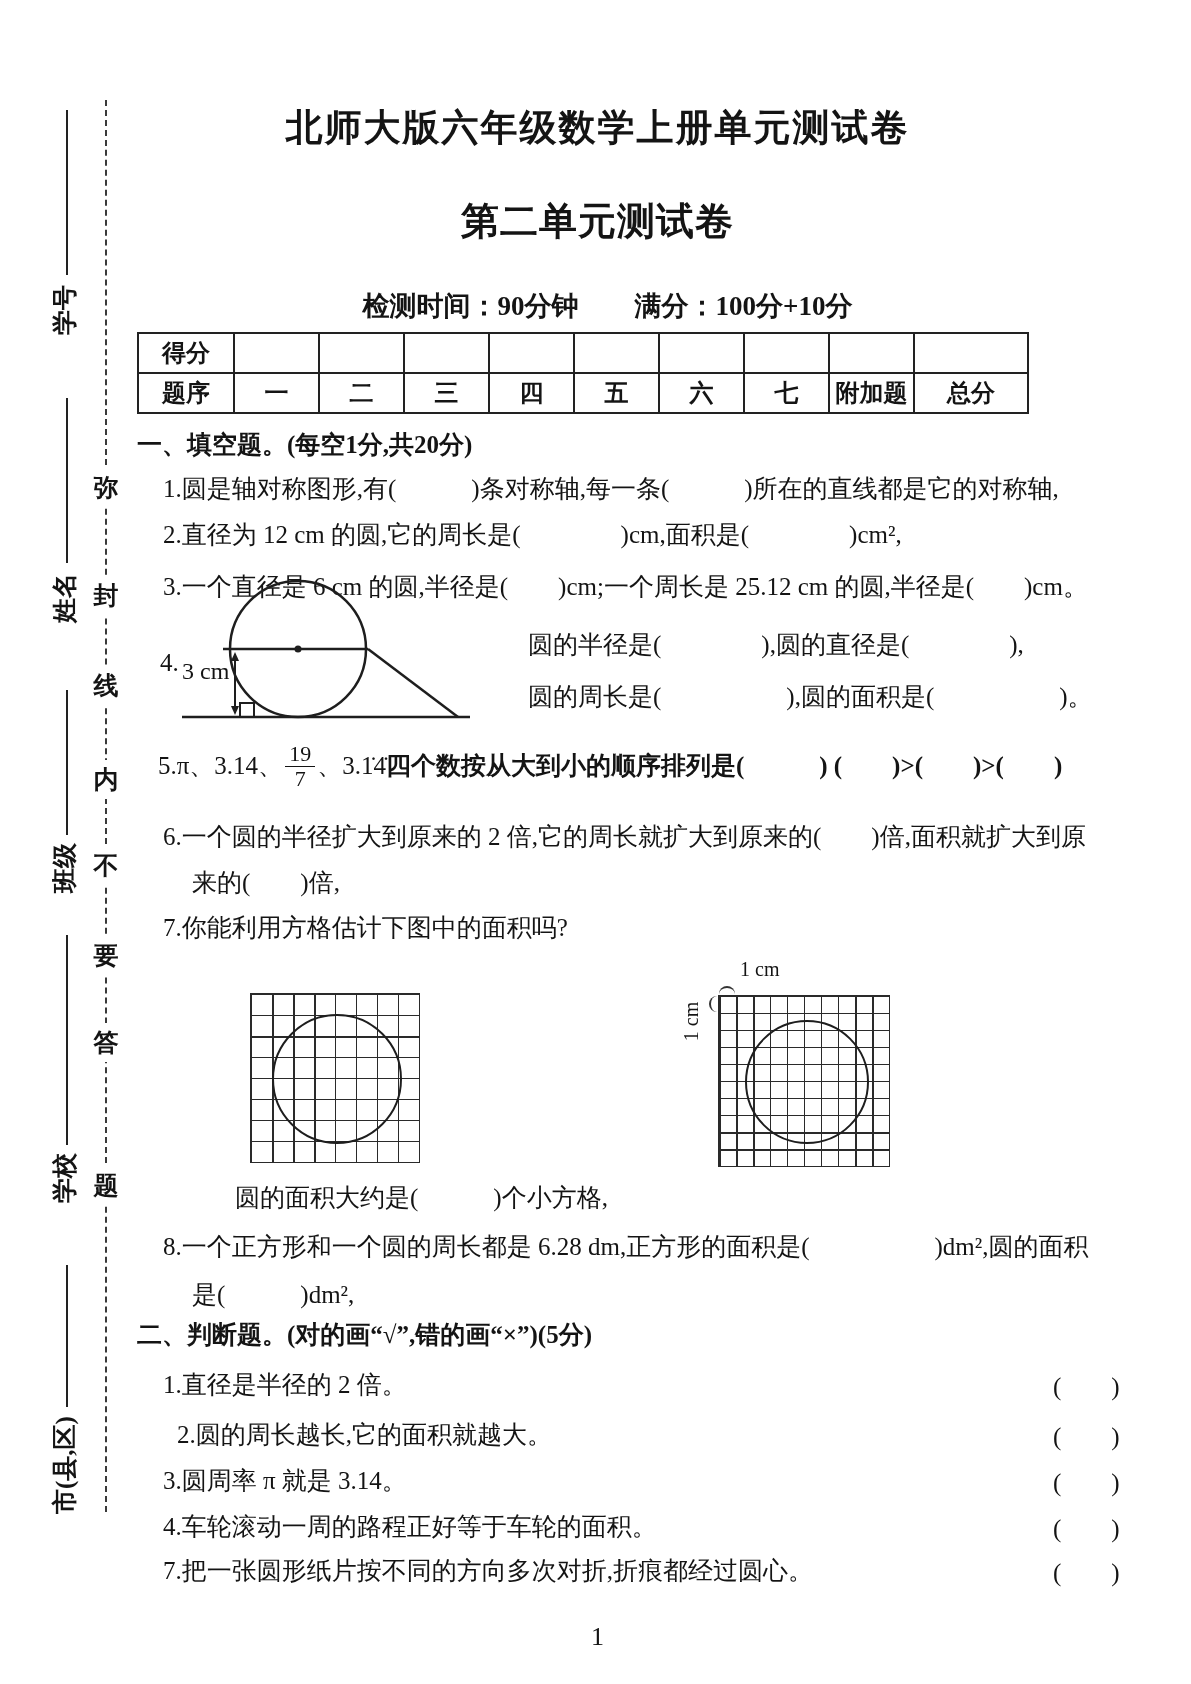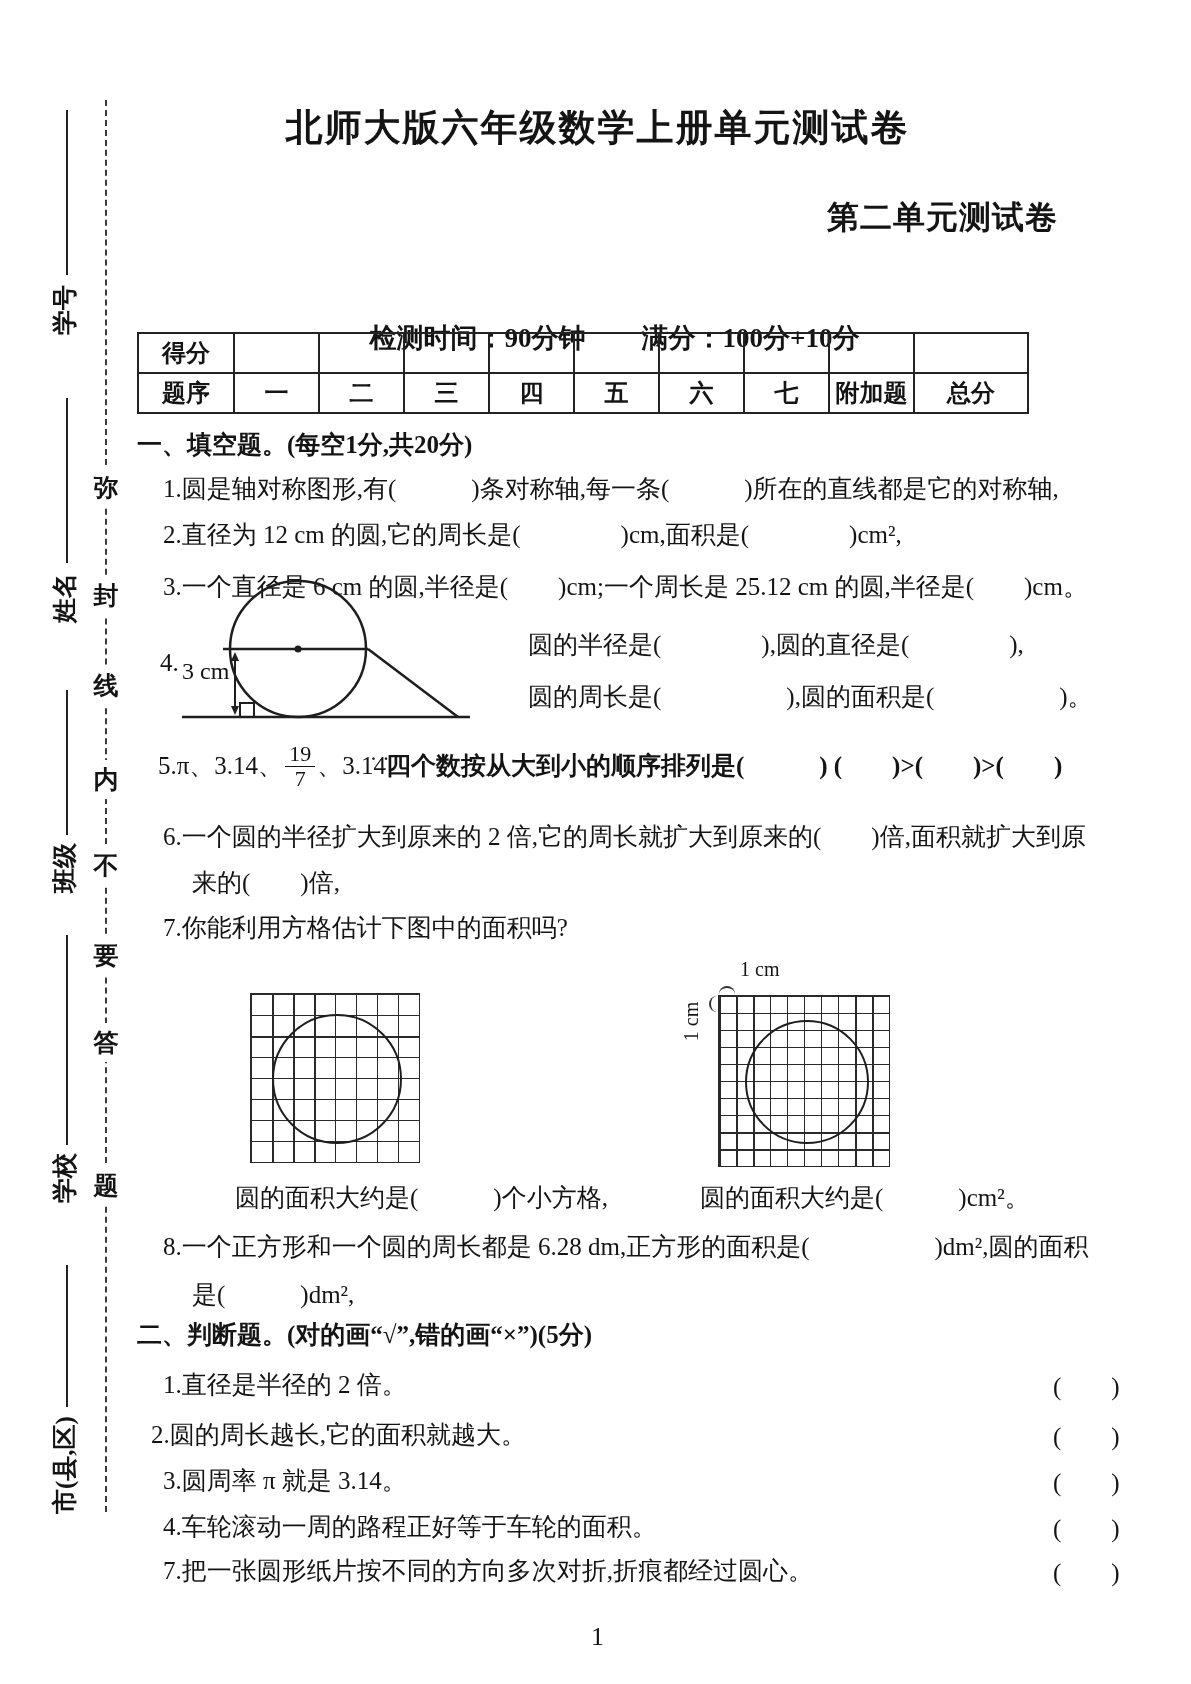--- a/index.html
+++ b/index.html
@@ -23,21 +23,21 @@
     transform:translate(-50%,-50%) rotate(-90deg);
   }
   .seal-line{position:absolute;border-left:2px dashed #3a3a3a;width:0;}
   .seal-char{
     position:absolute;font-size:25px;font-weight:bold;background:#fff;
     padding:3px 1px;transform:translateX(-50%);
   }
 
   
   .title{font-size:37px;font-weight:bold;letter-spacing:2px;}
-  .subtitle{font-size:32px;font-weight:bold;letter-spacing:1px;text-align:right;}
+  .subtitle{font-size:38px;font-weight:bold;letter-spacing:1px;}
   .info{font-size:27px;font-weight:bold;}
   .info span{margin:0 28px;}
 
   
   table.score{border-collapse:collapse;table-layout:fixed;}
   table.score td{
     border:2px solid #222;font-size:24px;text-align:center;
     height:38px;padding:0;font-weight:bold;
   }
 
@@ -90,21 +90,21 @@
   <div class="seal-char" style="left:106px;top:576px;">封</div>
   <div class="seal-char" style="left:106px;top:666px;">线</div>
   <div class="seal-char" style="left:106px;top:760px;">内</div>
   <div class="seal-char" style="left:106px;top:846px;">不</div>
   <div class="seal-char" style="left:106px;top:936px;">要</div>
   <div class="seal-char" style="left:106px;top:1023px;">答</div>
   <div class="seal-char" style="left:106px;top:1166px;">题</div>
 
   <div class="abs title center" style="left:137px;top:103px;width:921px;">北师大版六年级数学上册单元测试卷</div>
   <div class="abs subtitle center" style="left:137px;top:196px;width:921px;">第二单元测试卷</div>
-  <div class="abs info center" style="left:154px;top:288px;width:921px;margin-top:32px;">
+  <div class="abs info center" style="left:147px;top:288px;width:921px;">
     <span>检测时间：90分钟</span><span>满分：100分+10分</span>
   </div>
 
   <table class="score abs" style="left:137px;top:332px;width:921px;">
     <colgroup>
       <col style="width:96px">
         <col style="width:85px">
         <col style="width:85px">
         <col style="width:85px">
         <col style="width:85px">
@@ -182,31 +182,30 @@
   <div class="gcircle" style="left:272px;top:1014px;width:126px;height:126px;"></div>
 
   <div class="abs unit" style="left:740px;top:958px;">1 cm</div>
   <div class="brace-top" style="left:719px;top:986px;"></div>
   <div class="abs unit" style="left:672px;top:1010px;transform:rotate(-90deg);transform-origin:center;">1 cm</div>
   <div class="brace-left" style="left:709px;top:996px;"></div>
   <div class="abs grid10" style="left:718px;top:995px;"></div>
   <div class="gcircle" style="left:745px;top:1020px;width:120px;height:120px;"></div>
 
   <div class="abs t" style="left:235px;top:1183px;">圆的面积大约是(　　　)个小方格,</div>
-  <div class="abs t" style="left:700px;top:1183px;">圆的面积大约是(　　　)cm²。</div>
 
   <div class="abs t" style="left:163px;top:1232px;">8.一个正方形和一个圆的周长都是 6.28 dm,正方形的面积是(　　　　　)dm²,圆的面积</div>
   <div class="abs t" style="left:192px;top:1280px;">是(　　　)dm²,</div>
 
   <div class="abs t bold" style="left:137px;top:1320px;">二、判断题。(对的画“√”,错的画“×”)(5分)</div>
 
   <div class="abs t" style="left:163px;top:1370px;">1.直径是半径的 2 倍。</div>
   <div class="judge-paren" style="left:1053px;top:1370px;">(　　)</div>
 
-  <div class="abs t" style="left:151px;top:1420px;">2.圆的周长越长,它的面积就越大。</div>
+  <div class="abs t" style="left:177px;top:1420px;">2.圆的周长越长,它的面积就越大。</div>
   <div class="judge-paren" style="left:1053px;top:1420px;">(　　)</div>
 
   <div class="abs t" style="left:163px;top:1466px;">3.圆周率 π 就是 3.14。</div>
   <div class="judge-paren" style="left:1053px;top:1466px;">(　　)</div>
 
   <div class="abs t" style="left:163px;top:1512px;">4.车轮滚动一周的路程正好等于车轮的面积。</div>
   <div class="judge-paren" style="left:1053px;top:1512px;">(　　)</div>
 
   <div class="abs t" style="left:163px;top:1556px;">7.把一张圆形纸片按不同的方向多次对折,折痕都经过圆心。</div>
   <div class="judge-paren" style="left:1053px;top:1556px;">(　　)</div>

